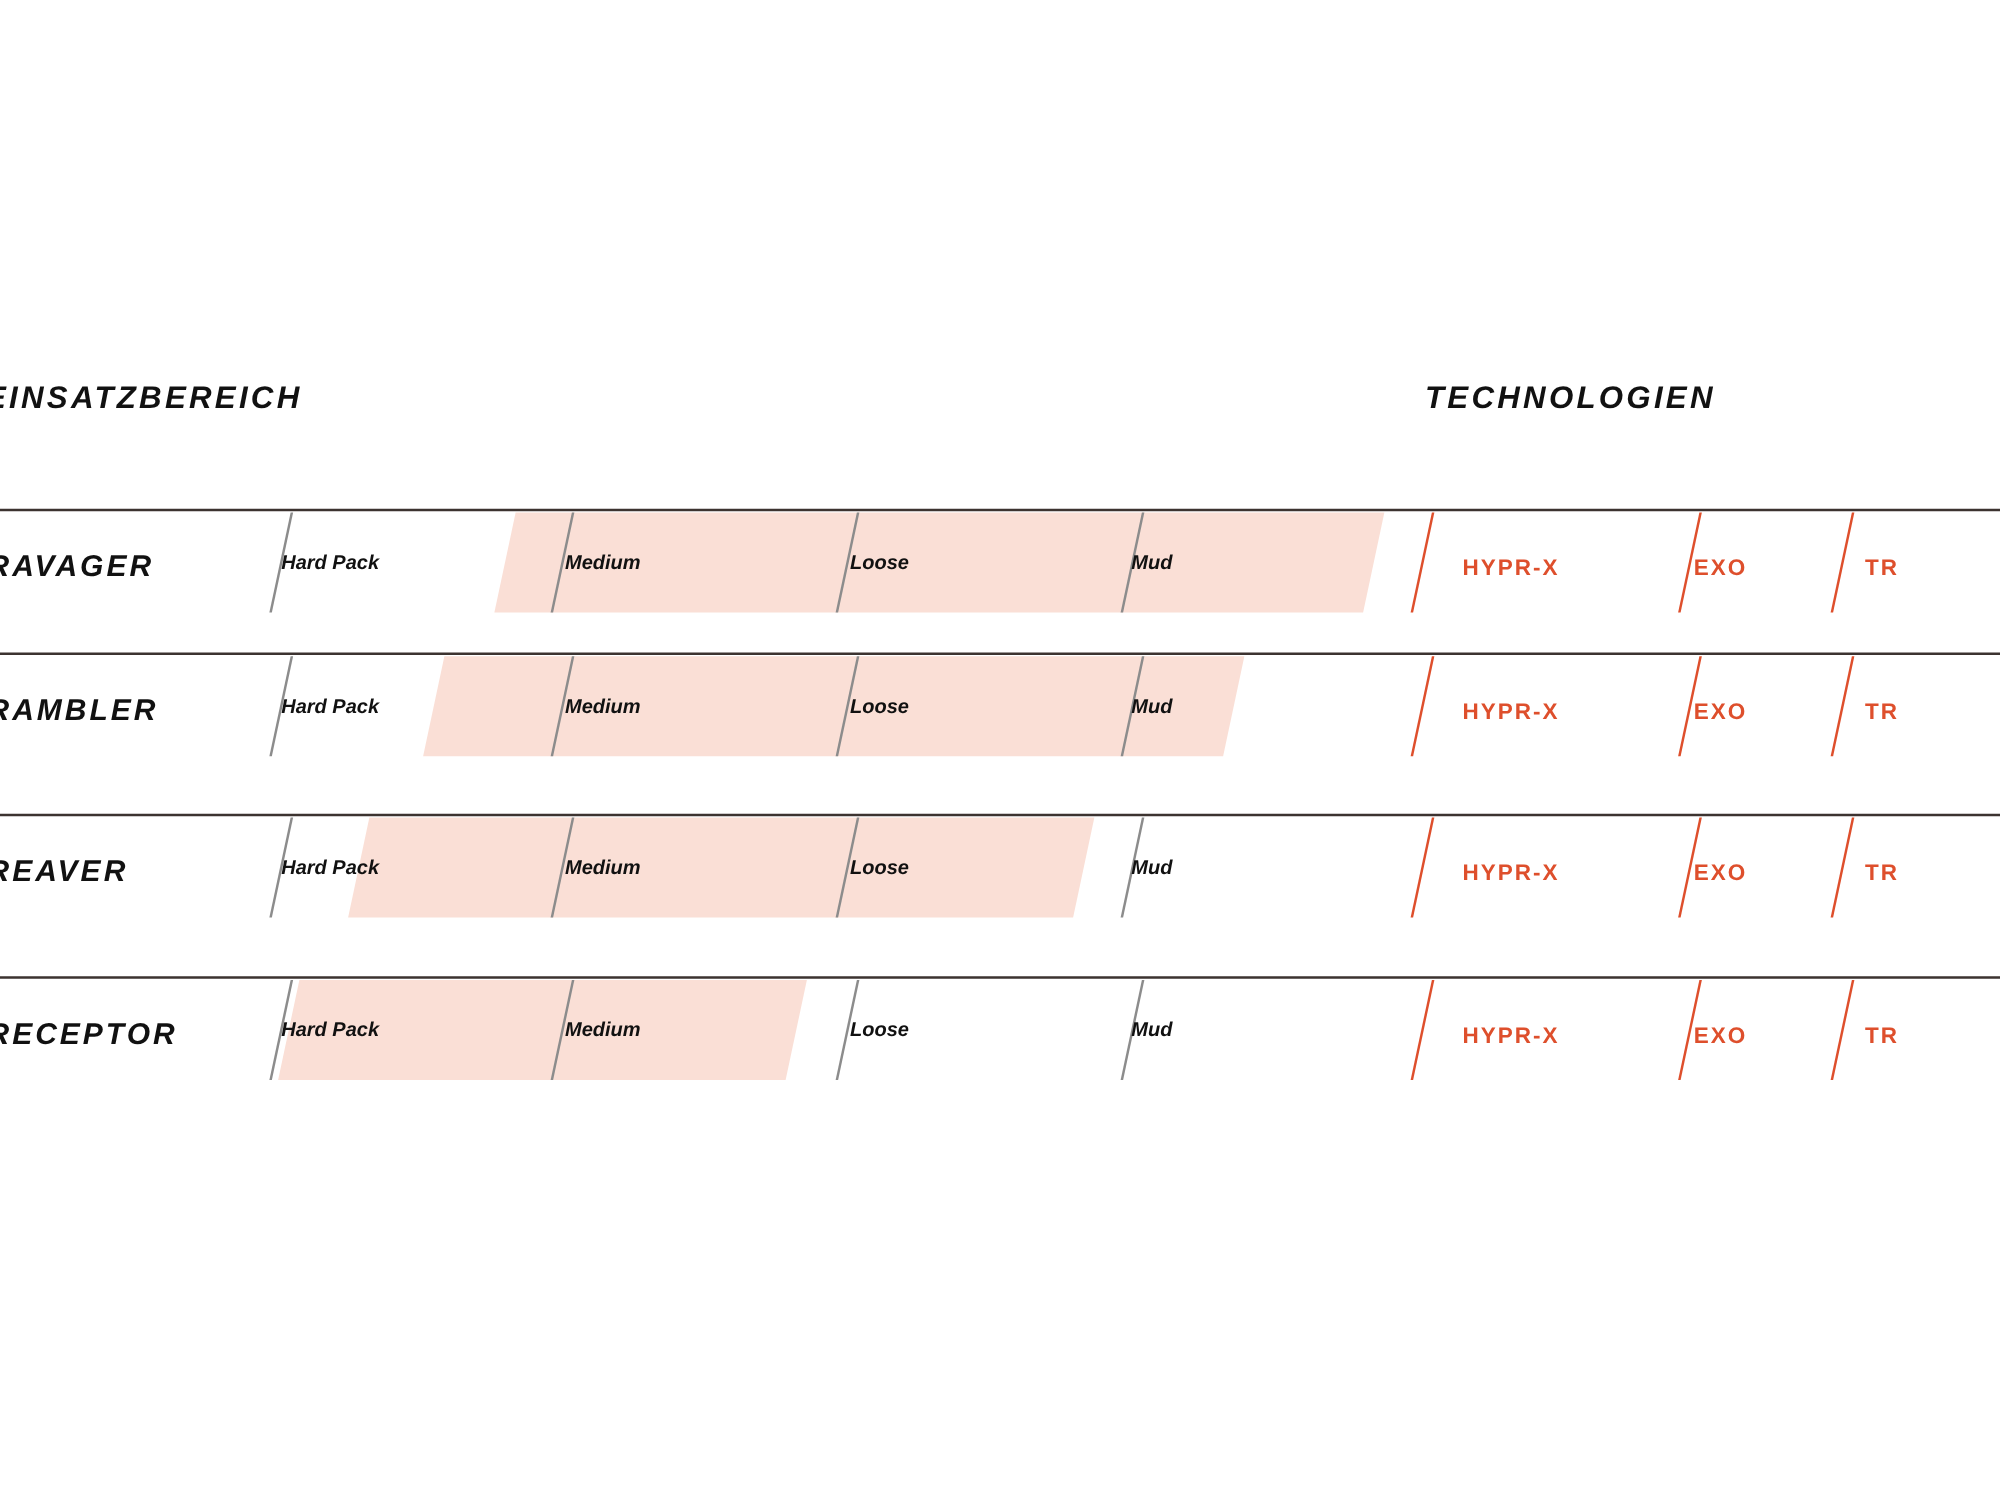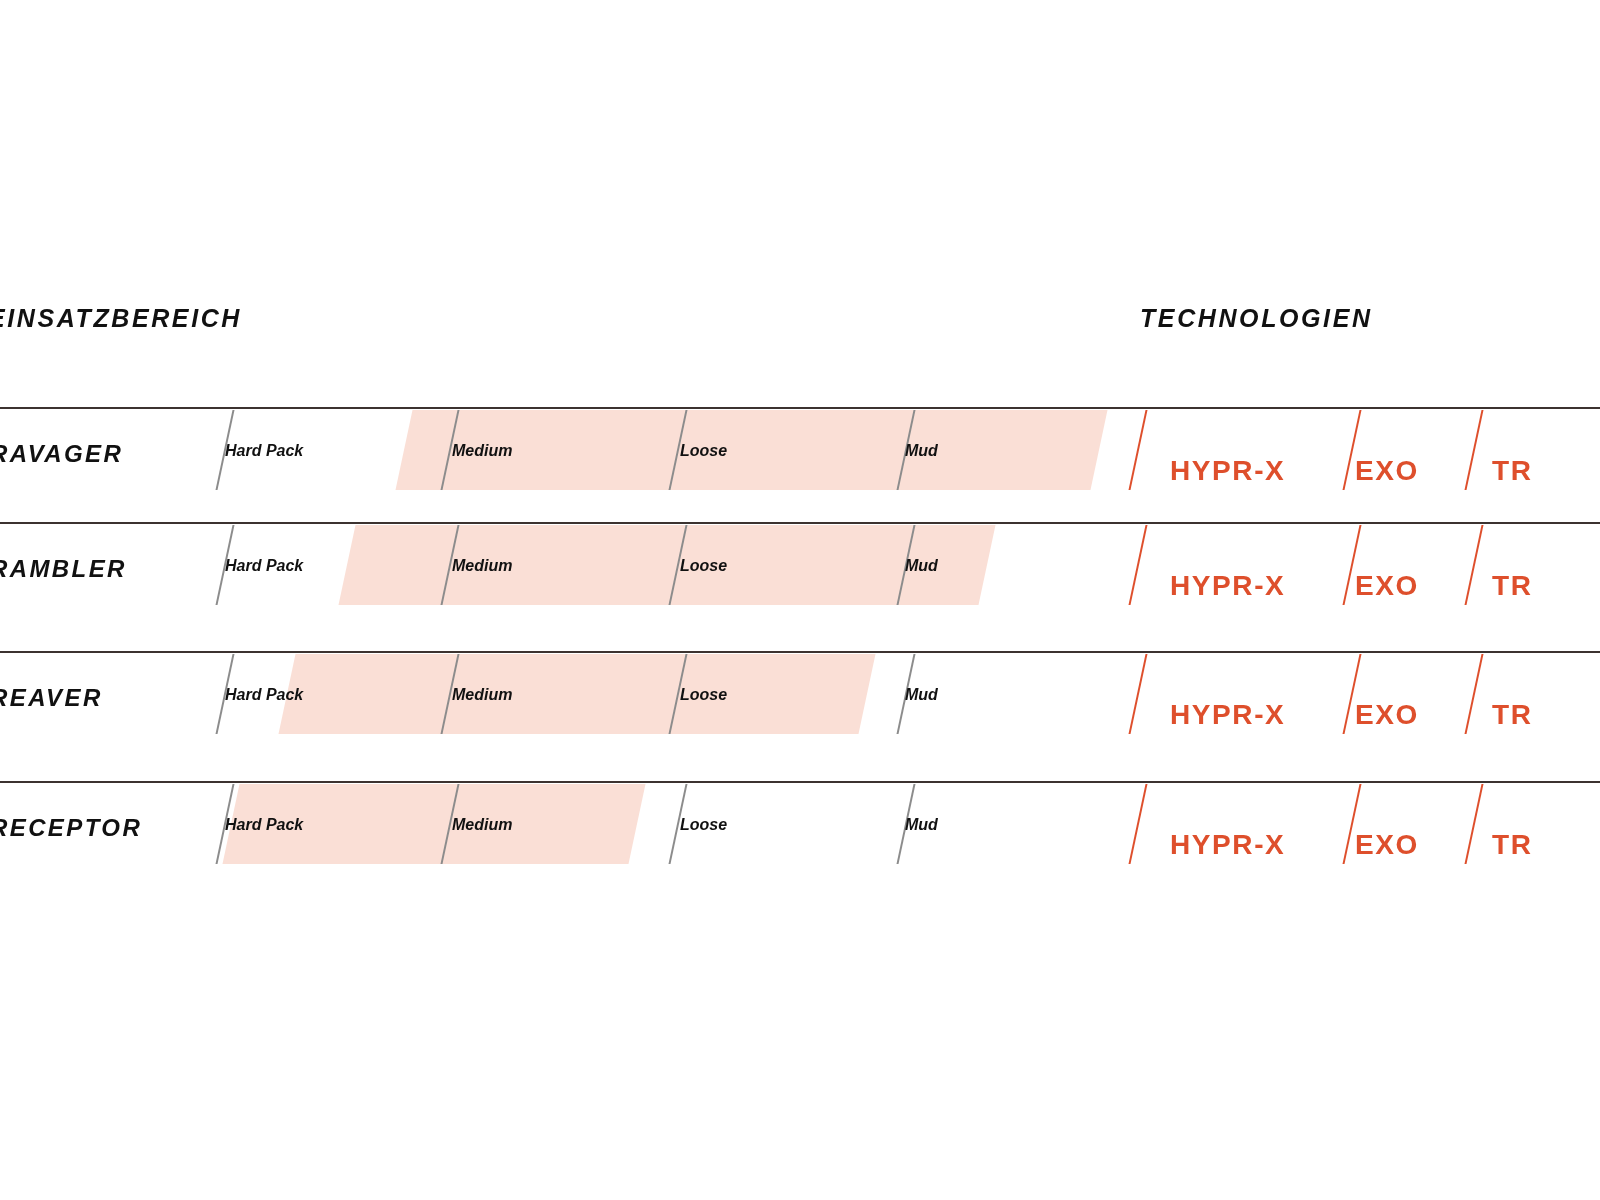--- a/index.html
+++ b/index.html
@@ -97,26 +97,25 @@
     color: #111111;
     white-space: nowrap;
     line-height: 1;
   }
 
   .tech-label {
     position: absolute;
     top: 38px;
     font-style: normal;
     font-weight: 700;
-    font-size: 28px;
+    font-size: 18px;
     letter-spacing: 1.6px;
     color: #de4f2c;
     white-space: nowrap;
     line-height: 1;
-    margin-top: 12px;
   }
 </style>
 </head>
 <body>
 
 <div id="stage">
 
   <div id="hdr-usage" class="col-header">EINSATZBEREICH</div>
 
   <div id="hdr-tech" class="col-header">TECHNOLOGIEN</div>

